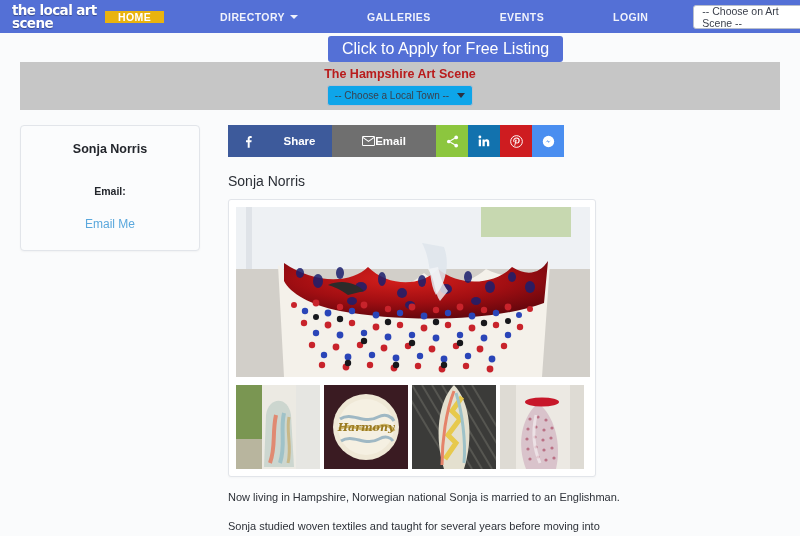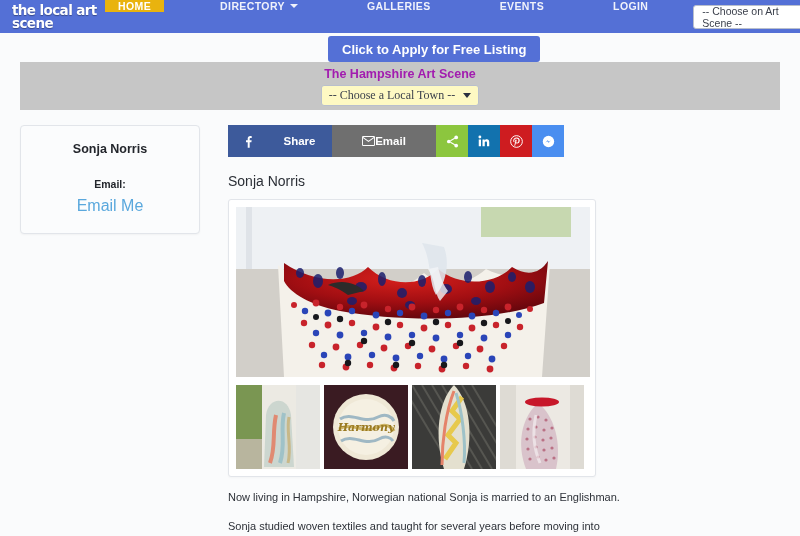--- a/index.html
+++ b/index.html
@@ -29,21 +29,21 @@
     color: #ffffff;
     font-family: "DejaVu Sans", sans-serif;
     font-weight: bold;
     font-size: 13.5px;
     line-height: 13px;
     letter-spacing: -0.6px;
     text-shadow: 0 1px 1px rgba(0,0,0,.35);
   }
   .logo-l2 { text-align: right; padding-right: 52px; }
 
-  .nav-items { display: flex; align-items: flex-start; gap: 43px; }
+  .nav-items { display: flex; align-items: center; gap: 43px; }
   .nav-item {
     display: flex; align-items: center; justify-content: center;
     padding: 0 13px;
     color: #f0f2fb;
     font-size: 10.5px;
     font-weight: bold;
     letter-spacing: .4px;
     white-space: nowrap;
     cursor: pointer;
   }
@@ -85,77 +85,76 @@
   .apply-row { position: relative; height: 29px; }
   .apply-btn {
     position: absolute;
     left: 328px; top: 3px;
     height: 26px;
     padding: 0 14px;
     background: #5470d6;
     color: #ffffff;
     border: none;
     border-radius: 3px;
-    font-size: 13px;
-    font-weight: bold;
+    font-size: 16px;
+    font-weight: normal;
     font-family: "Liberation Sans", sans-serif;
     cursor: pointer;
     display: flex; align-items: center;
   }
 
   
   .banner {
     margin: 0 20px;
     background: #c6c6c6;
     height: 48px;
     display: flex;
     flex-direction: column;
     align-items: center;
     justify-content: center;
     gap: 4px;
   }
   .banner-title {
     font-size: 12.5px;
     font-weight: bold;
-    color: #a21caf;
+    color: #b91c1c;
   }
   .banner-select {
-    background: #fef9c3;
+    background: #0ea5e9;
     border: 1px solid #b9bfcc;
     border-radius: 3px;
     height: 21px;
     min-width: 133px;
     display: flex; align-items: center; justify-content: space-between;
     padding: 0 7px;
-    font-size: 12px;
+    font-size: 10px;
     color: #3a3f4b;
     cursor: pointer;
-    font-family: Liberation Serif, serif;
   }
 
   
   .page { display: flex; padding: 15px 20px 0 20px; }
   .sidebar { width: 180px; flex: 0 0 180px; }
   .content { flex: 1; padding-left: 28px; }
 
   
   .artist-card {
     background: #fbfcfd;
     border: 1px solid #e2e5ea;
     border-radius: 4px;
     padding: 16px 10px 18px 10px;
     text-align: center;
     box-shadow: 0 1px 2px rgba(0,0,0,.04);
   }
   .ac-name { font-size: 12.5px; font-weight: bold; color: #23262c; }
-  .ac-label { font-size: 10.5px; font-weight: bold; color: #23262c; margin-top: 22px; }
+  .ac-label { font-size: 10.5px; font-weight: bold; color: #23262c; margin-top: 29px; }
   .ac-link {
     display: inline-block;
-    margin-top: 7px;
-    font-size: 16px;
+    margin-top: 20px;
+    font-size: 12px;
     color: #5aa8dd;
     text-decoration: none;
     cursor: pointer;
   }
 
   
   .share-bar { display: flex; height: 32px; width: 336px; }
   .sb {
     display: flex; align-items: center; justify-content: center;
     color: #ffffff;

